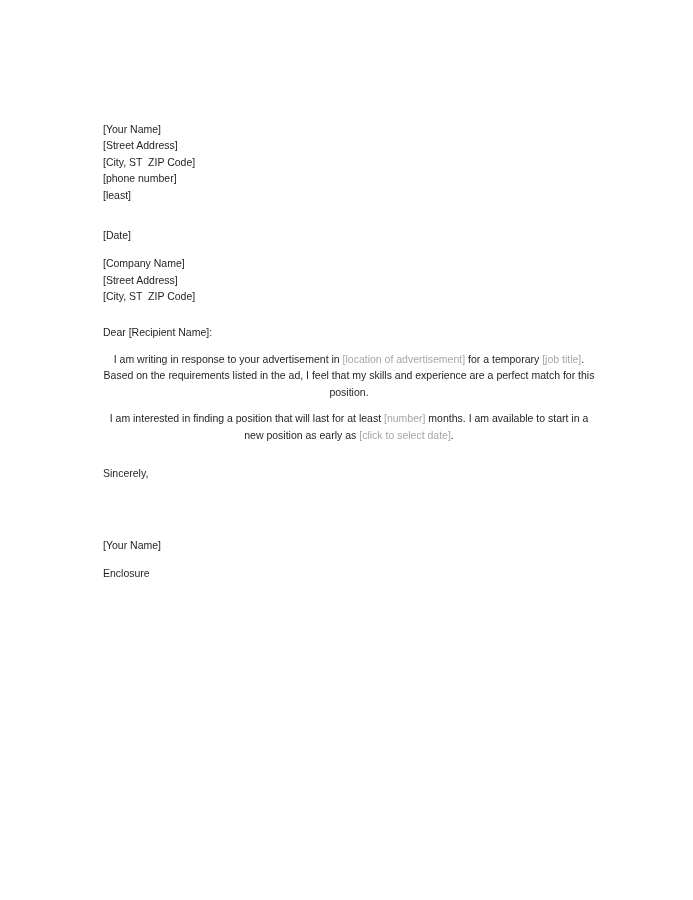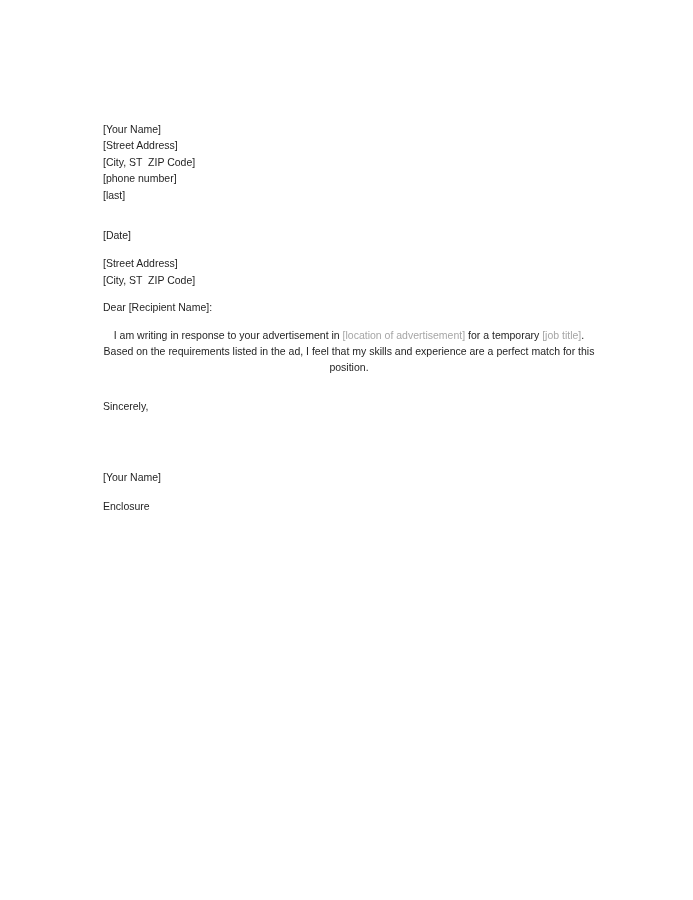--- a/index.html
+++ b/index.html
@@ -19,55 +19,57 @@
     font-family:"Liberation Sans", sans-serif;
     font-size:10.5px;
     line-height:16.4px;
     color:var(--ink);
   }
   .line, .para { white-space:pre-wrap; }
   .para { margin:0;text-align:center; }
 
   .date-line  { margin-top:24px; }
   .recipient  { margin-top:12px; }
-  .salutation { margin-top:11px; }
+  .salutation { margin-top:19px; }
   .para-1     { margin-top:11px; }
   .para-2     { margin-top:10px; }
   .para-3     { margin-top:18px; }
   .closing    { margin-top:22px; }
   .signature  { margin-top:55px; }
   .enclosure  { margin-top:12px; }
 
   .ghost { color:var(--ghost); }
 </style>
 </head>
 <body>
 
 <div class="page">
   <div class="content">
 
     <div class="block">
       <div class="line">[Your Name]</div>
       <div class="line">[Street Address]</div>
       <div class="line">[City, ST  ZIP Code]</div>
       <div class="line">[phone number]</div>
-      <div class="line">[last]</div>
+      <div class="line">[least]</div>
     </div>
 
     <div class="line date-line">[Date]</div>
 
     <div class="block recipient">
+      <div class="line">[Company Name]</div>
       <div class="line">[Street Address]</div>
       <div class="line">[City, ST  ZIP Code]</div>
     </div>
 
     <div class="line salutation">Dear [Recipient Name]:</div>
 
     <p class="para para-1"><span>I am writing in response to your advertisement in </span><span class="ghost">[location of advertisement]</span><span> for a temporary </span><span class="ghost">[job title]</span><span>. Based on the requirements listed in the ad, I feel that my skills and experience are a perfect match for this position.</span></p>
 
+    <p class="para para-2"><span>I am interested in finding a position that will last for at least </span><span class="ghost">[number]</span><span> months. I am available to start in a new position as early as </span><span class="ghost">[click to select date]</span><span>.</span></p>
 
 
     <div class="line closing">Sincerely,</div>
 
     <div class="line signature">[Your Name]</div>
 
     <div class="line enclosure">Enclosure</div>
 
   </div>
 </div>

